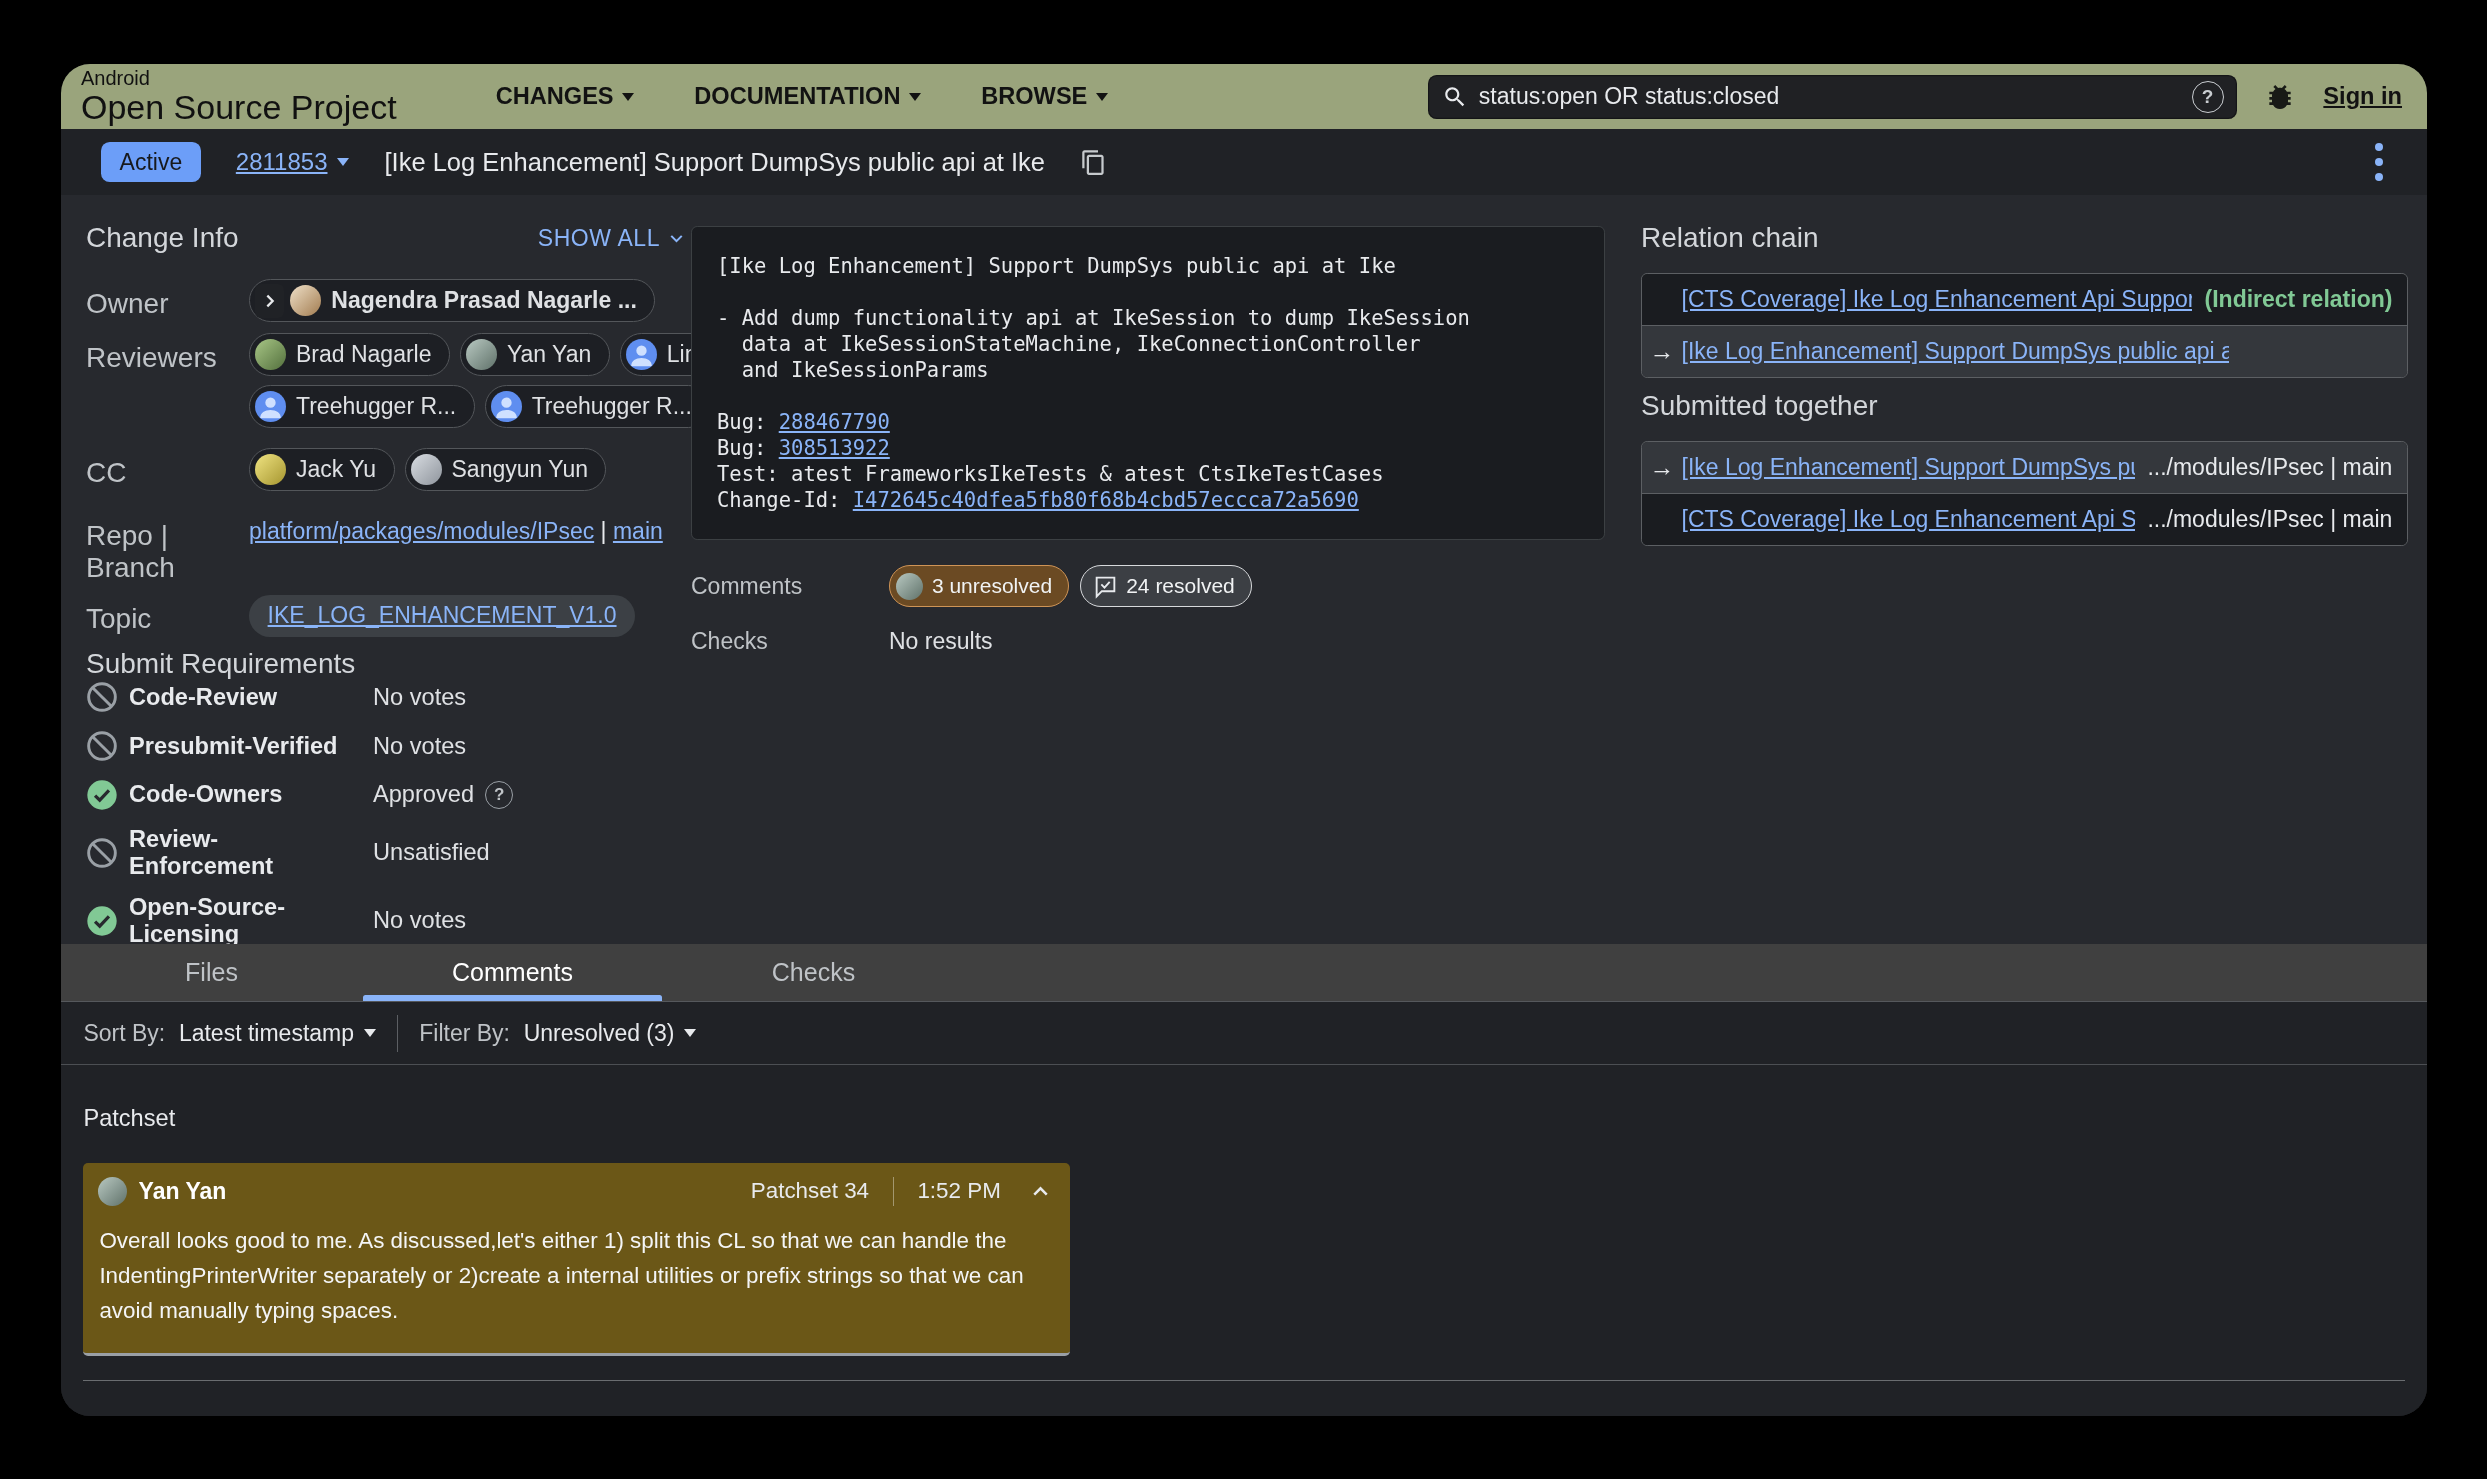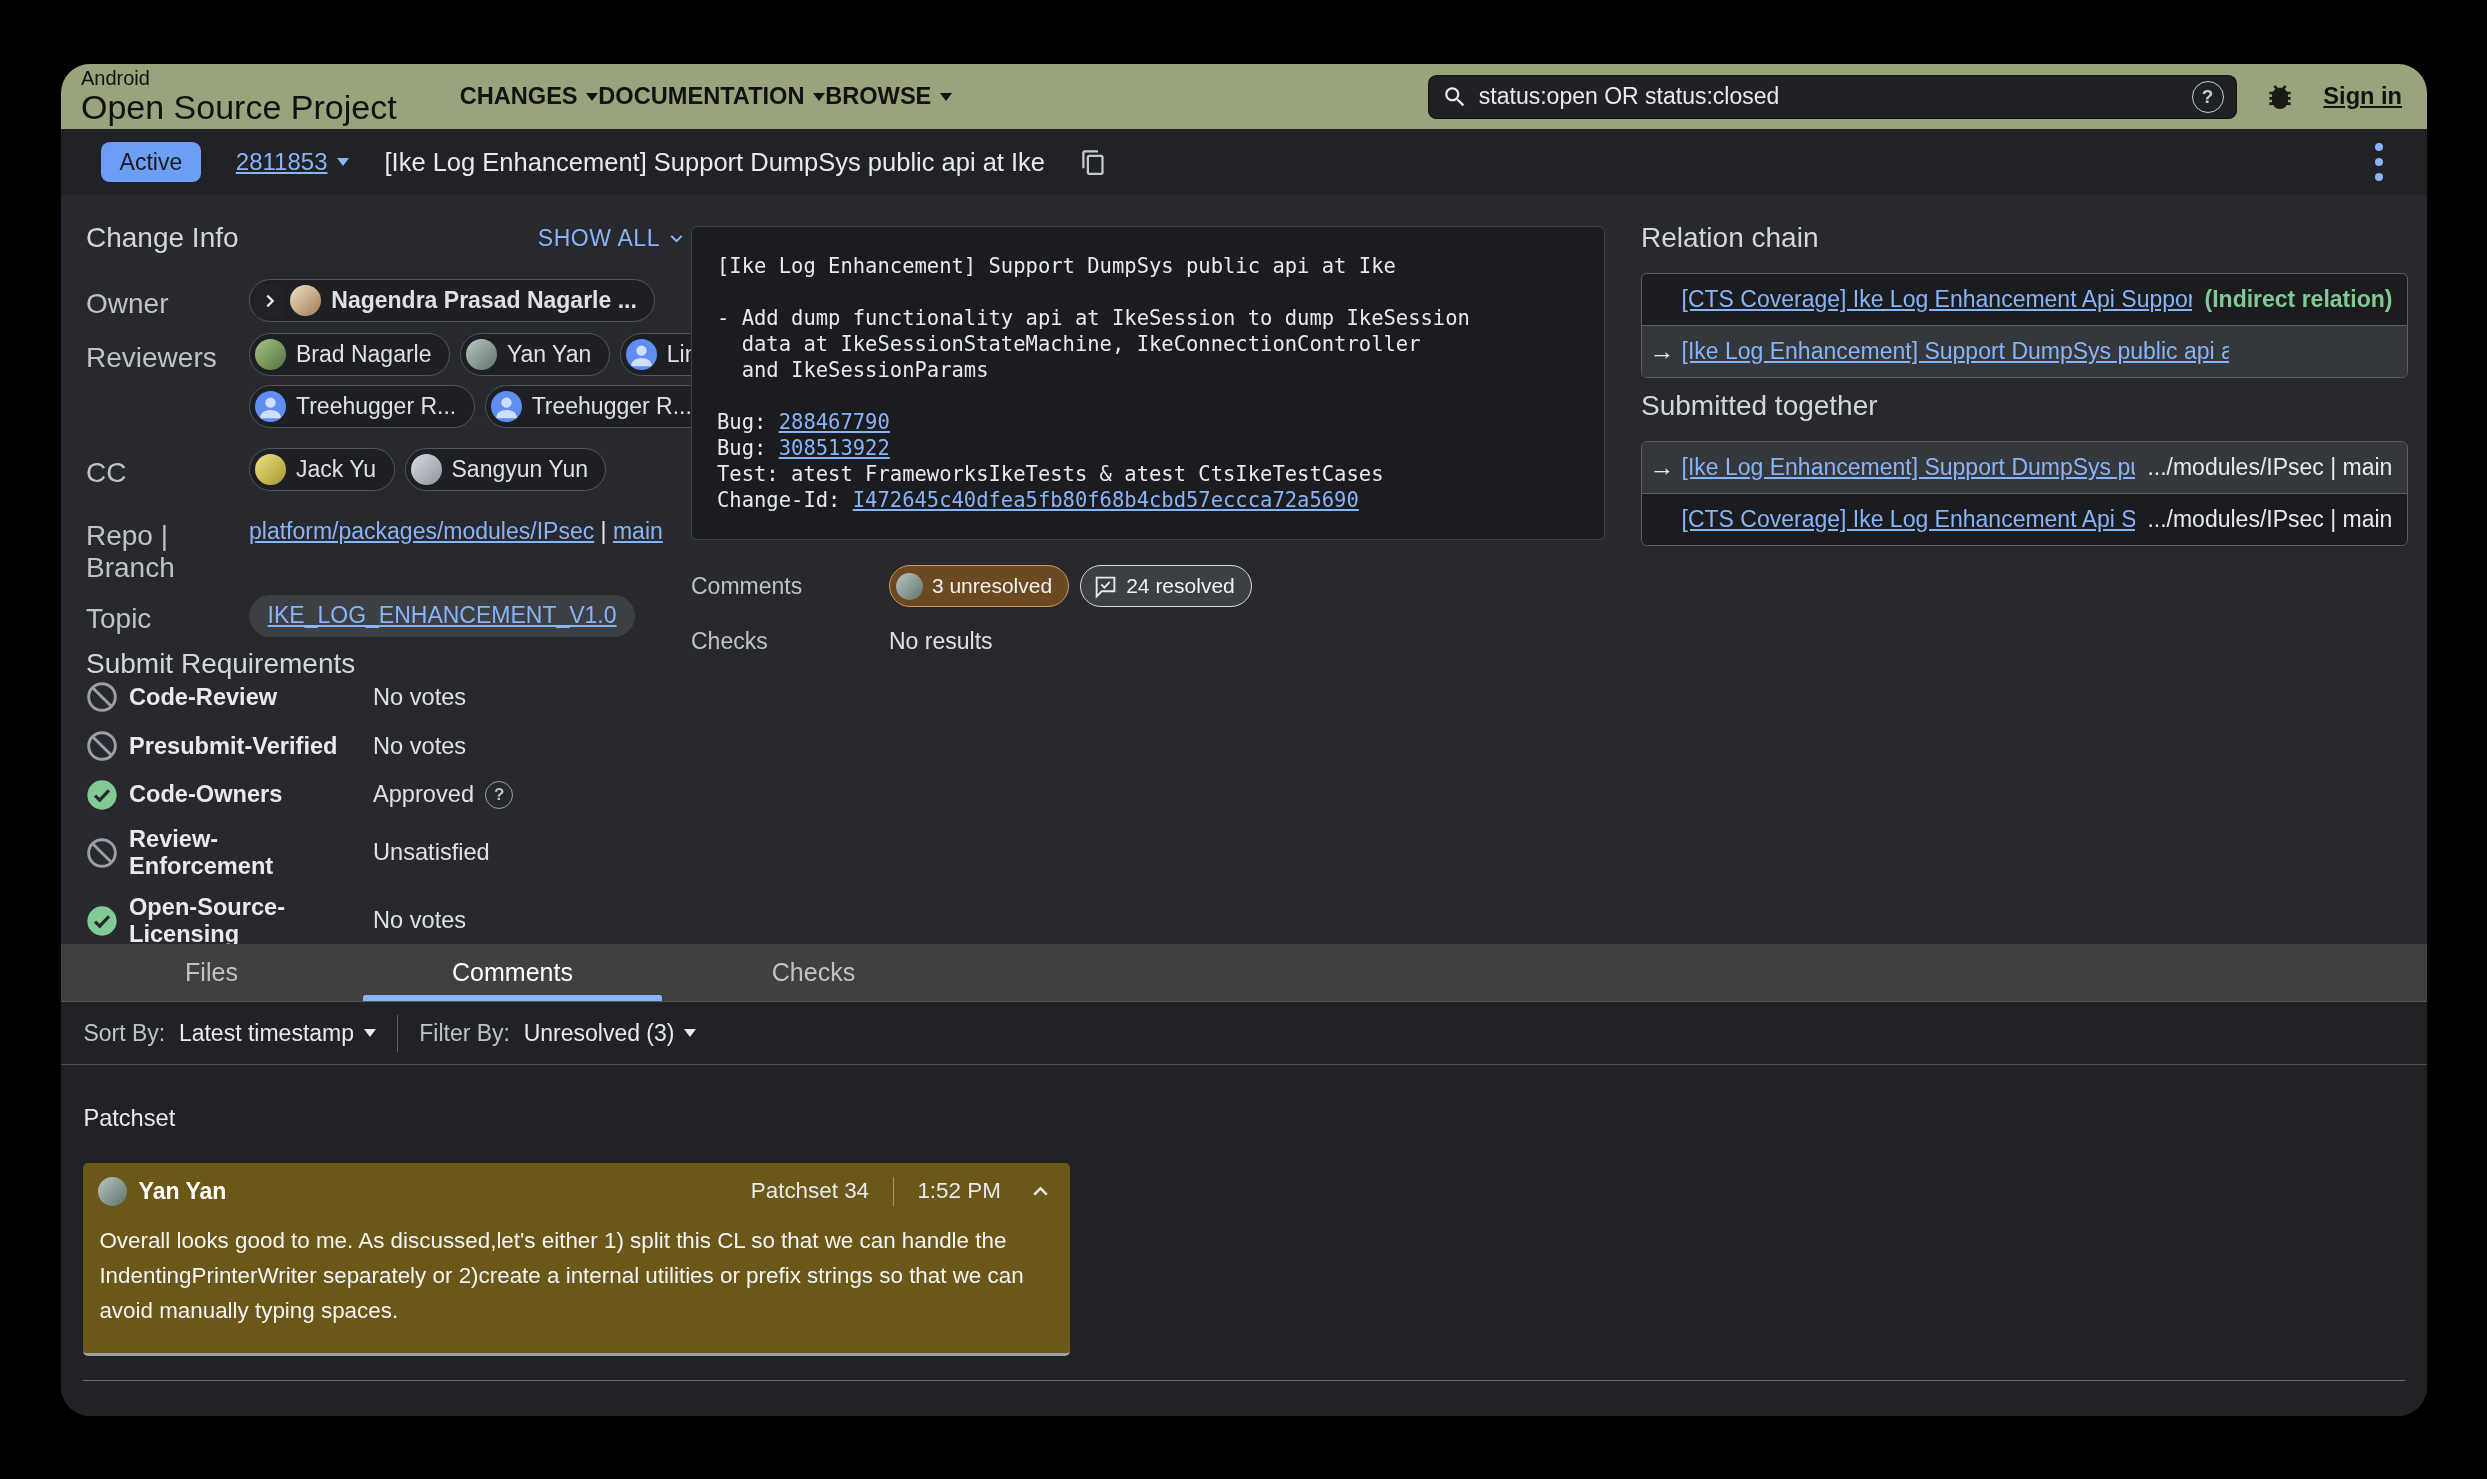--- a/index.html
+++ b/index.html
@@ -7,21 +7,21 @@
        font-family:"Liberation Sans","DejaVu Sans",sans-serif;color:#e8eaed;}
   .window{position:absolute;left:61px;top:64px;width:2366px;height:1352px;
           background:#202226;border-radius:29px;overflow:hidden;display:flex;flex-direction:column;}
   .spacer{flex:1;}
   a{color:#8ab4f8;text-decoration:underline;cursor:pointer;}
 
   
   .appbar{height:65px;flex:0 0 65px;background:#9aa47c;display:flex;align-items:center;padding:0 25px 0 20px;}
   .logo-top{font-size:20px;color:#111;line-height:21px;}
   .logo-bottom{font-size:34px;color:#111;line-height:36px;}
-  .topnav{display:flex;margin-left:63px;}
+  .topnav{display:flex;gap:60px;margin-left:99px;}
   .nav-item{display:flex;align-items:center;gap:8.7px;font-size:23.6px;font-weight:700;color:#121212;cursor:pointer;}
   .caret{width:0;height:0;border-left:6.8px solid transparent;border-right:6.8px solid transparent;
          border-top:8px solid currentColor;display:inline-block;}
   .searchbar{width:782px;height:44px;background:#202124;border-radius:8.7px;display:flex;align-items:center;
              padding:0 13.7px;gap:11.2px;box-shadow:inset 0 0 0 1.2px rgba(0,0,0,.35);}
   .search-text{font-size:23px;color:#e8eaed;flex:1;white-space:nowrap;overflow:hidden;}
   .help-btn{width:30px;height:30px;border:1.9px solid #c9cdd1;border-radius:50%;color:#c9cdd1;
             display:flex;align-items:center;justify-content:center;font-size:19px;font-weight:700;flex:0 0 auto;cursor:pointer;}
   .bug-btn{margin-left:27px;cursor:pointer;display:flex;}
   .signin{margin-left:27px;font-size:23.6px;font-weight:700;color:#121212;text-decoration:underline;}

